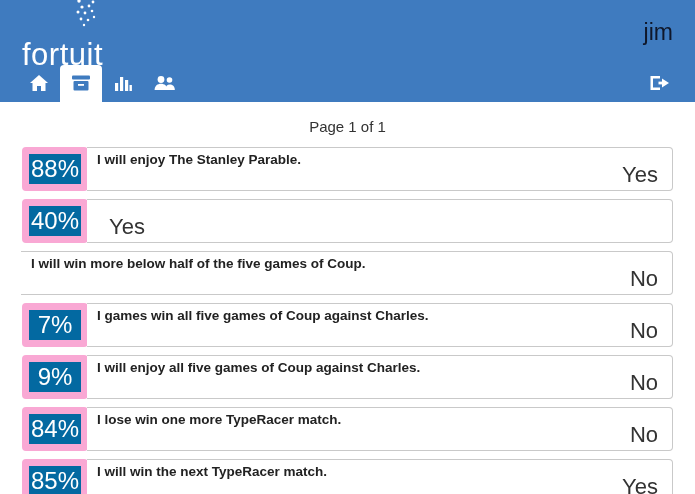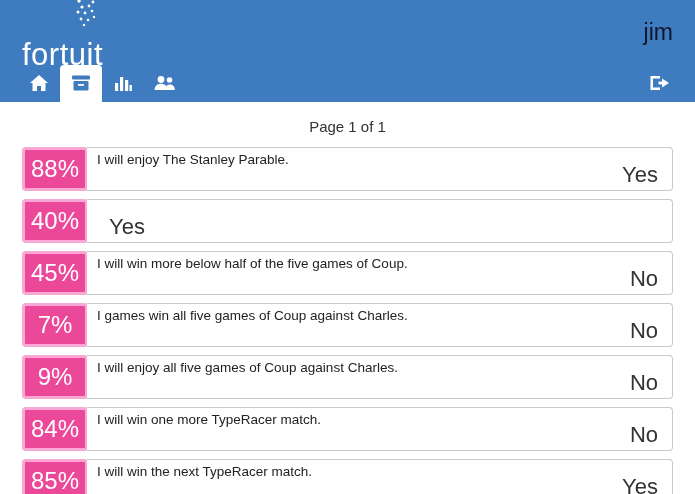--- a/index.html
+++ b/index.html
@@ -101,23 +101,23 @@
   }
   .row {
     display: flex;
     align-items: stretch;
     margin-bottom: 8px;
     height: 44px;
   }
   .pct {
     width: 66px;
     min-width: 66px;
-    background: #ec4899;
+    background: #0369a1;
     color: #ffffff;
-    border: 3px solid #f9a8d4;
+    border: 7px solid #f9a8d4;
     border-radius: 4px;
     display: flex;
     align-items: center;
     justify-content: center;
     font-size: 24px;
     box-sizing: border-box;
   }
   .body {
     flex: 1;
     border: 1px solid #c9c9c9;
@@ -130,20 +130,21 @@
     padding: 0 14px 0 10px;
     box-sizing: border-box;
     background: #ffffff;
   }
   .claim {
     font-size: 13.5px;
     color: #222222;
     align-self: flex-start;
     margin-top: 4px;
     line-height: 1.2;
+    font-weight: bold;
   }
   .answer {
     font-size: 22px;
     color: #333333;
     align-self: flex-end;
     margin-bottom: 2px;
     white-space: nowrap;
     padding-left: 12px;
     text-align: center;
   }
@@ -226,21 +227,20 @@
       <span class="answer">Yes</span>
     </div>
   </div>
   <div class="row">
     <div class="pct">40%</div>
     <div class="body">
       <span class="answer">Yes</span>
     </div>
   </div>
   <div class="row">
-    <div class="pct">45%</div>
     <div class="body">
       <span class="claim">I will win more below half of the five games of Coup.</span>
       <span class="answer">No</span>
     </div>
   </div>
   <div class="row">
     <div class="pct">7%</div>
     <div class="body">
       <span class="claim">I games win all five games of Coup against Charles.</span>
       <span class="answer">No</span>
@@ -249,21 +249,21 @@
   <div class="row">
     <div class="pct">9%</div>
     <div class="body">
       <span class="claim">I will enjoy all five games of Coup against Charles.</span>
       <span class="answer">No</span>
     </div>
   </div>
   <div class="row">
     <div class="pct">84%</div>
     <div class="body">
-      <span class="claim">I will win one more TypeRacer match.</span>
+      <span class="claim">I lose win one more TypeRacer match.</span>
       <span class="answer">No</span>
     </div>
   </div>
   <div class="row">
     <div class="pct">85%</div>
     <div class="body">
       <span class="claim">I will win the next TypeRacer match.</span>
       <span class="answer">Yes</span>
     </div>
   </div>

